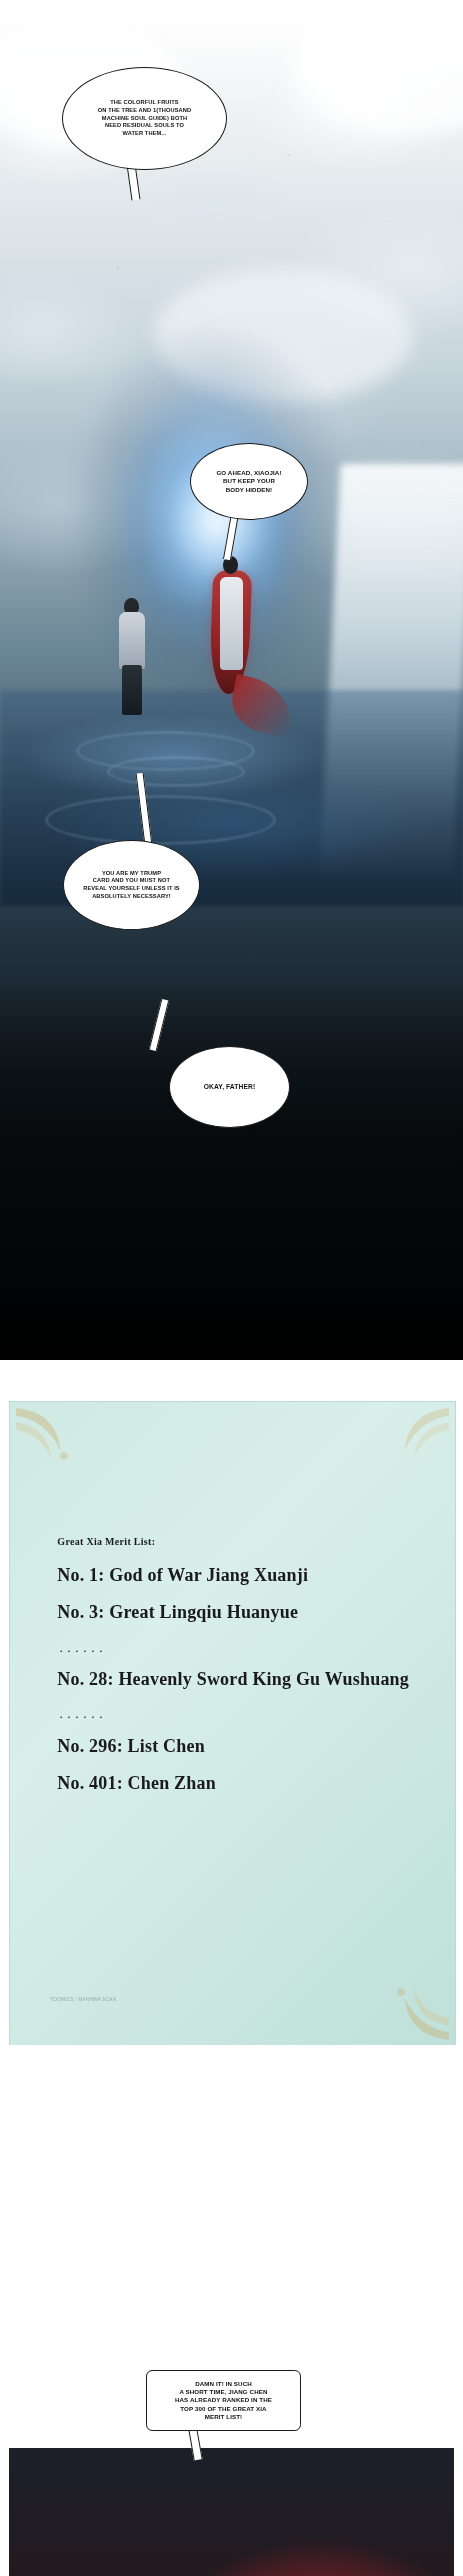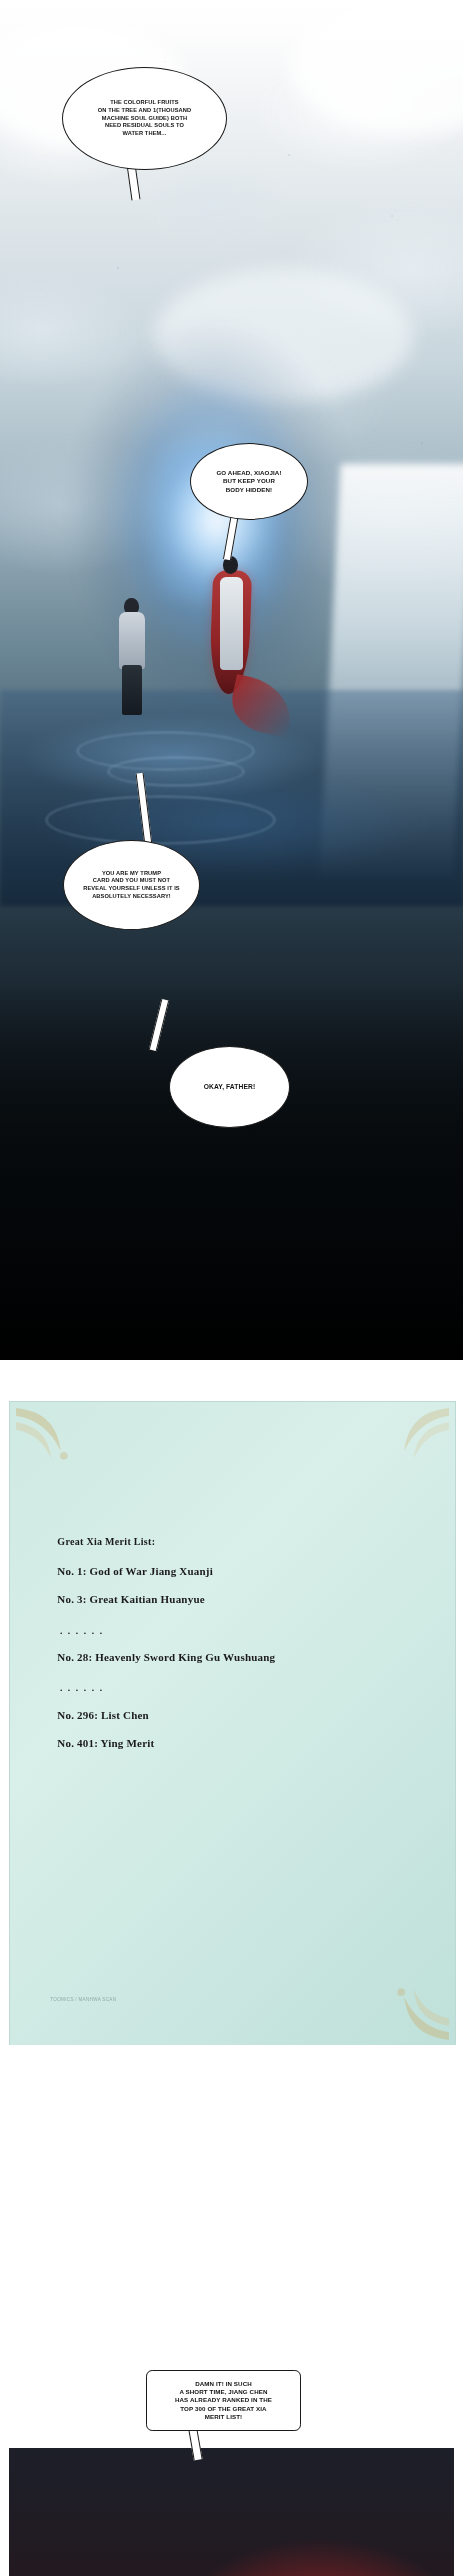--- a/index.html
+++ b/index.html
@@ -259,21 +259,21 @@
   }
   .list-title {
     font-family: "Liberation Serif", serif;
     font-size: 10px;
     font-weight: 700;
     margin-bottom: 17.5px;
     letter-spacing: 0.3px;
   }
   .list-item {
     font-family: "Liberation Serif", serif;
-    font-size: 11px;
+    font-size: 18px;
     font-weight: 700;
     margin-bottom: 16.5px;
     letter-spacing: 0.2px;
   }
   .list-dots {
     font-family: "Liberation Serif", serif;
     font-size: 13.4px;
     letter-spacing: 4.6px;
     margin: 7.2px 0 13.4px 2.1px;
     color: #1a1a1a;
@@ -399,26 +399,26 @@
     </svg>
     <svg class="scroll-orn orn-br" viewBox="0 0 100 100">
       <path d="M4 4 C40 8 58 26 62 60 C50 34 30 18 4 14 Z" fill="#c9a55a" opacity="0.7"></path>
       <path d="M4 22 C34 28 46 42 50 70 C40 48 26 36 4 32 Z" fill="#d9bd7e" opacity="0.6"></path>
       <circle cx="66" cy="66" r="5" fill="#c9a55a" opacity="0.6"></circle>
     </svg>
 
     <div class="list-wrap">
       <div class="list-title">Great Xia Merit List:</div>
       <div class="list-item">No. 1: God of War Jiang Xuanji</div>
-      <div class="list-item">No. 3: Great Kaitian Huanyue</div>
+      <div class="list-item">No. 3: Great Lingqiu Huanyue</div>
       <div class="list-dots">......</div>
       <div class="list-item">No. 28: Heavenly Sword King Gu Wushuang</div>
       <div class="list-dots">......</div>
       <div class="list-item">No. 296: List Chen</div>
-      <div class="list-item">No. 401: Ying Merit</div>
+      <div class="list-item">No. 401: Chen Zhan</div>
     </div>
 
     <div class="watermark">TOOMICS / MANHWA SCAN</div>
   </div>
 
   <div class="divider-white" style="top:2045px; height:247px;"></div>
 
   <div class="panel3">
     <div class="p3-top-white"></div>
     <div class="p3-art">

